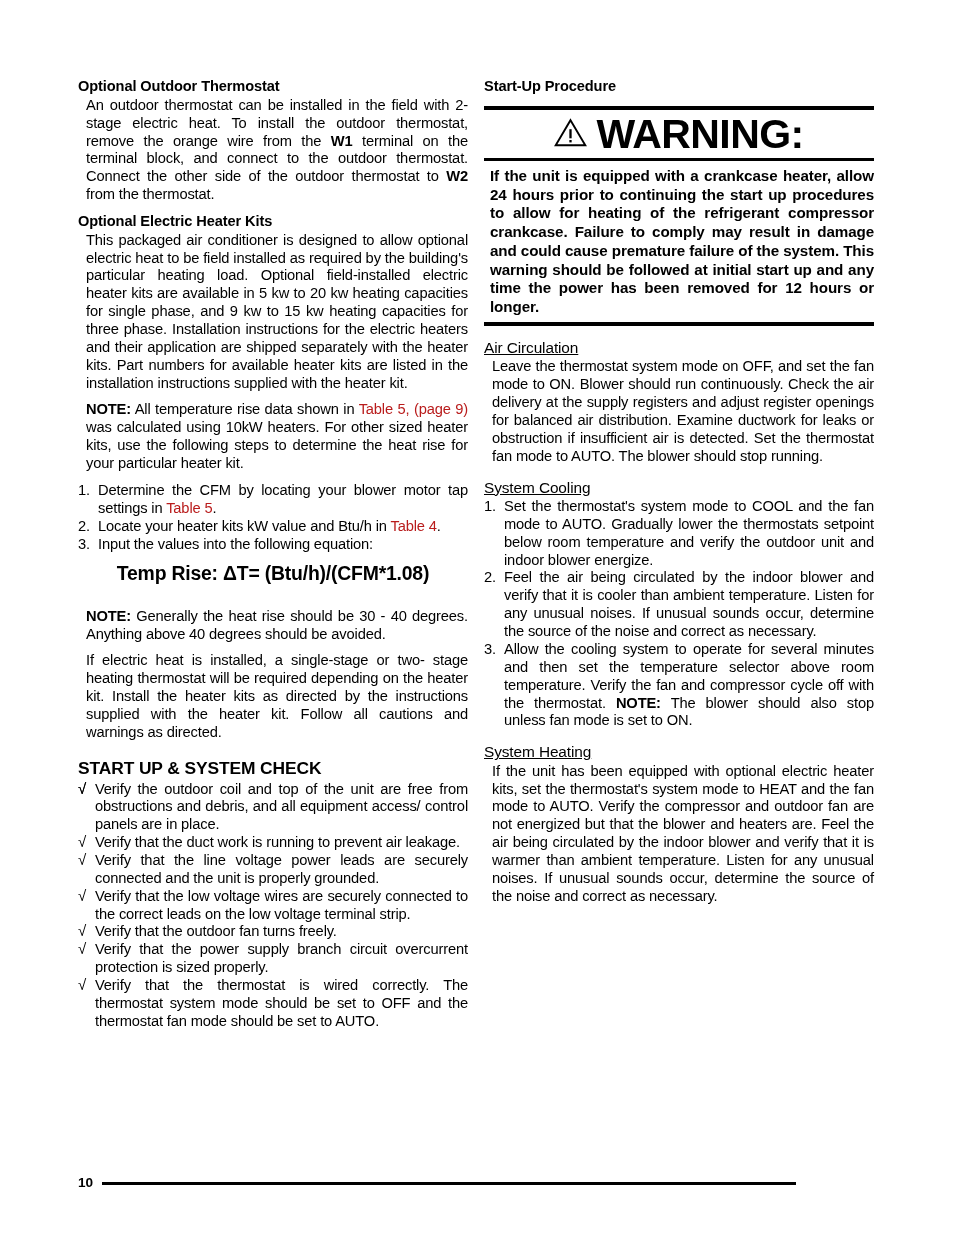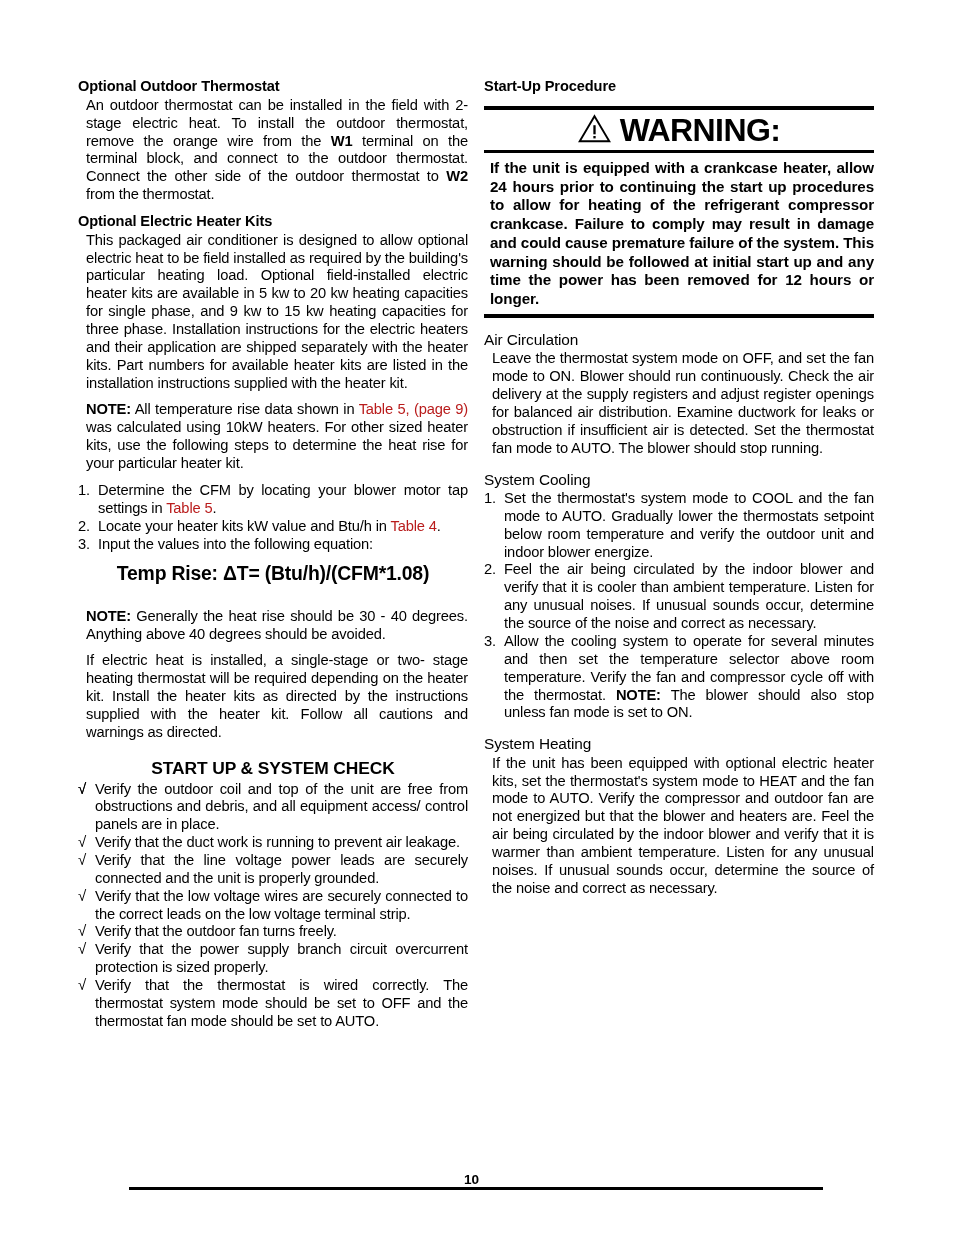--- a/index.html
+++ b/index.html
@@ -43,28 +43,29 @@
   h3.sec-head {
     font-size: 14.6px;
     font-weight: bold;
     line-height: 1.22;
     margin: 0 0 1px 0;
     letter-spacing: -0.1px;
   }
   h2.major-head {
     font-size: 17.4px;
     font-weight: bold;
-    text-align: center;
+    text-align: left;
     line-height: 1.2;
     margin: 16px 0 2px 0;
     letter-spacing: -0.1px;
   }
   h3.ul-head {
     font-size: 15.4px;
     font-weight: normal;
+    text-decoration: underline;
     line-height: 1.2;
     margin: 13px 0 1px 0;
     letter-spacing: -0.1px;
   }
   p.body {
     font-size: 14.7px;
     line-height: 1.215;
     margin: 0 0 9px 8px;
     text-align: justify;
     text-justify: inter-word;
@@ -145,21 +146,21 @@
     margin-top: 5px;
   }
   .warn-head {
     display: flex;
     align-items: center;
     justify-content: center;
     gap: 9px;
     padding: 1px 0 2px 0;
   }
   .warn-title {
-    font-size: 32px;
+    font-size: 41px;
     font-weight: bold;
     line-height: 1;
     letter-spacing: -0.6px;
   }
   .tri-icon { display: block; }
   .warn-body {
     font-size: 15.2px;
     font-weight: bold;
     line-height: 1.235;
     text-align: justify;
@@ -169,21 +170,20 @@
 
   
   .footer {
     position: absolute;
     left: 78px;
     top: 1173px;
     width: 796px;
     height: 20px;
     display: flex;
     align-items: center;
-    flex-direction: column;
   }
   .pageno {
     font-size: 13.6px;
     font-weight: bold;
     margin-right: 9px;
     line-height: 1;
   }
   .footrule {
     height: 3px;
     background: #000;

